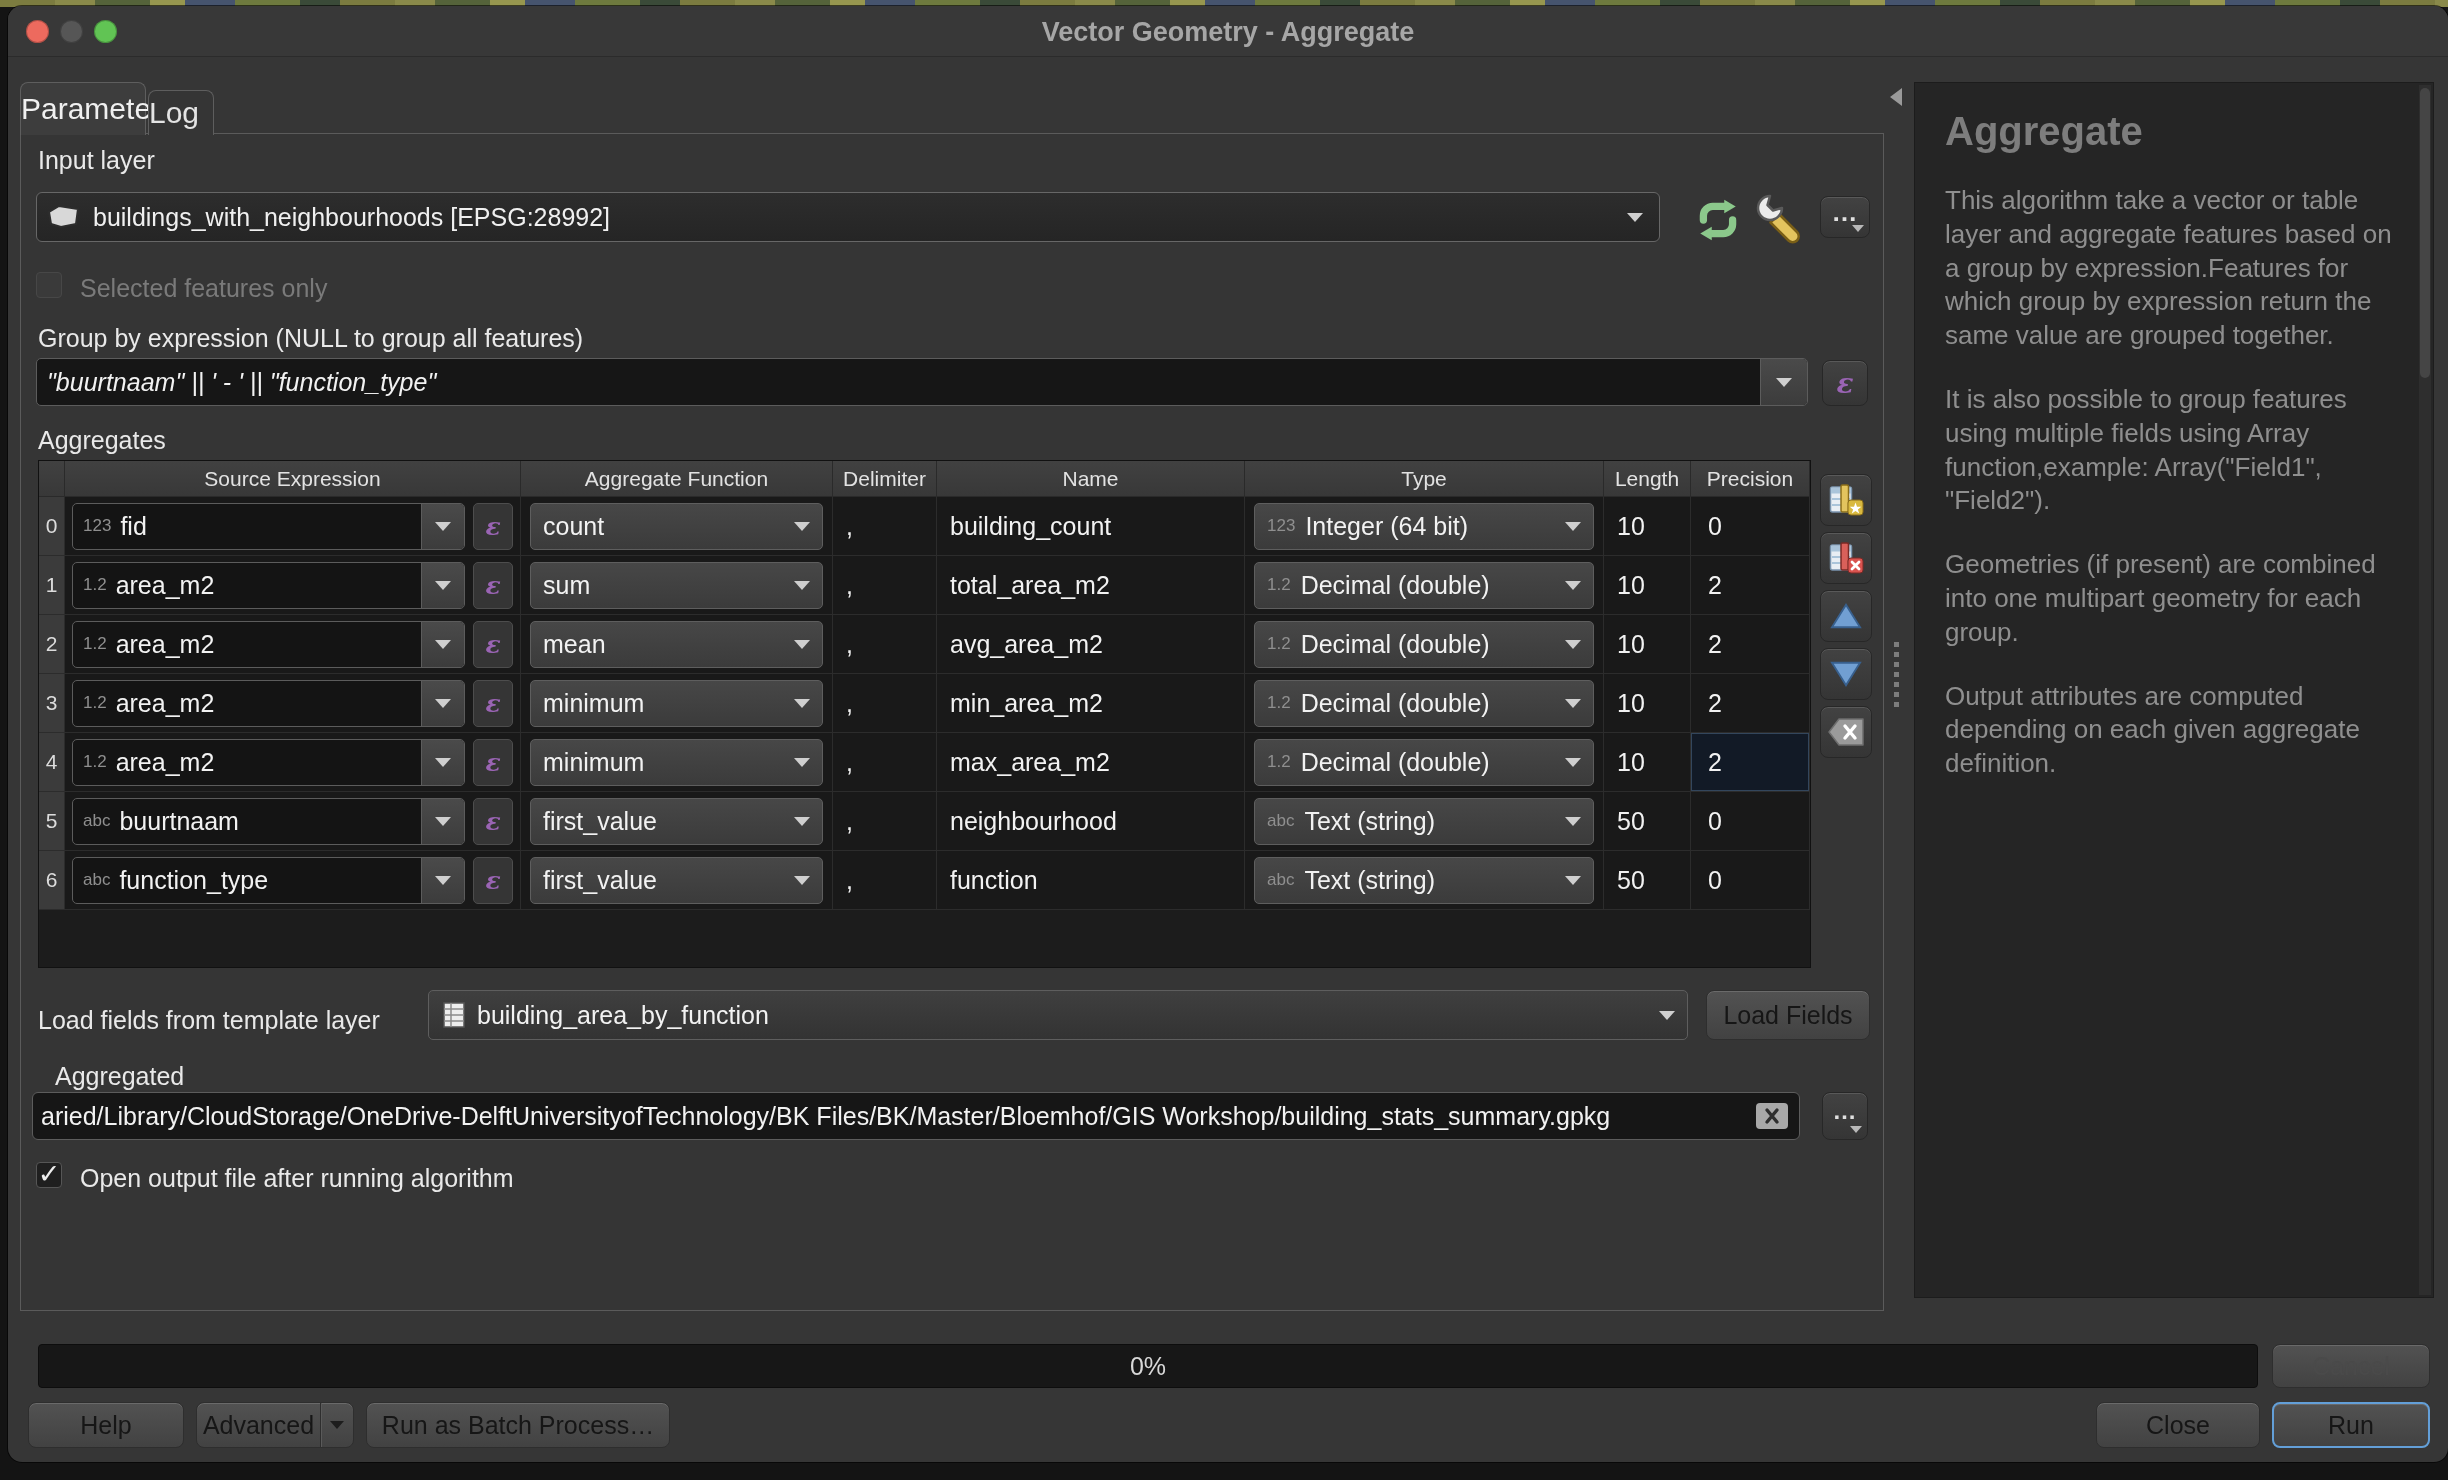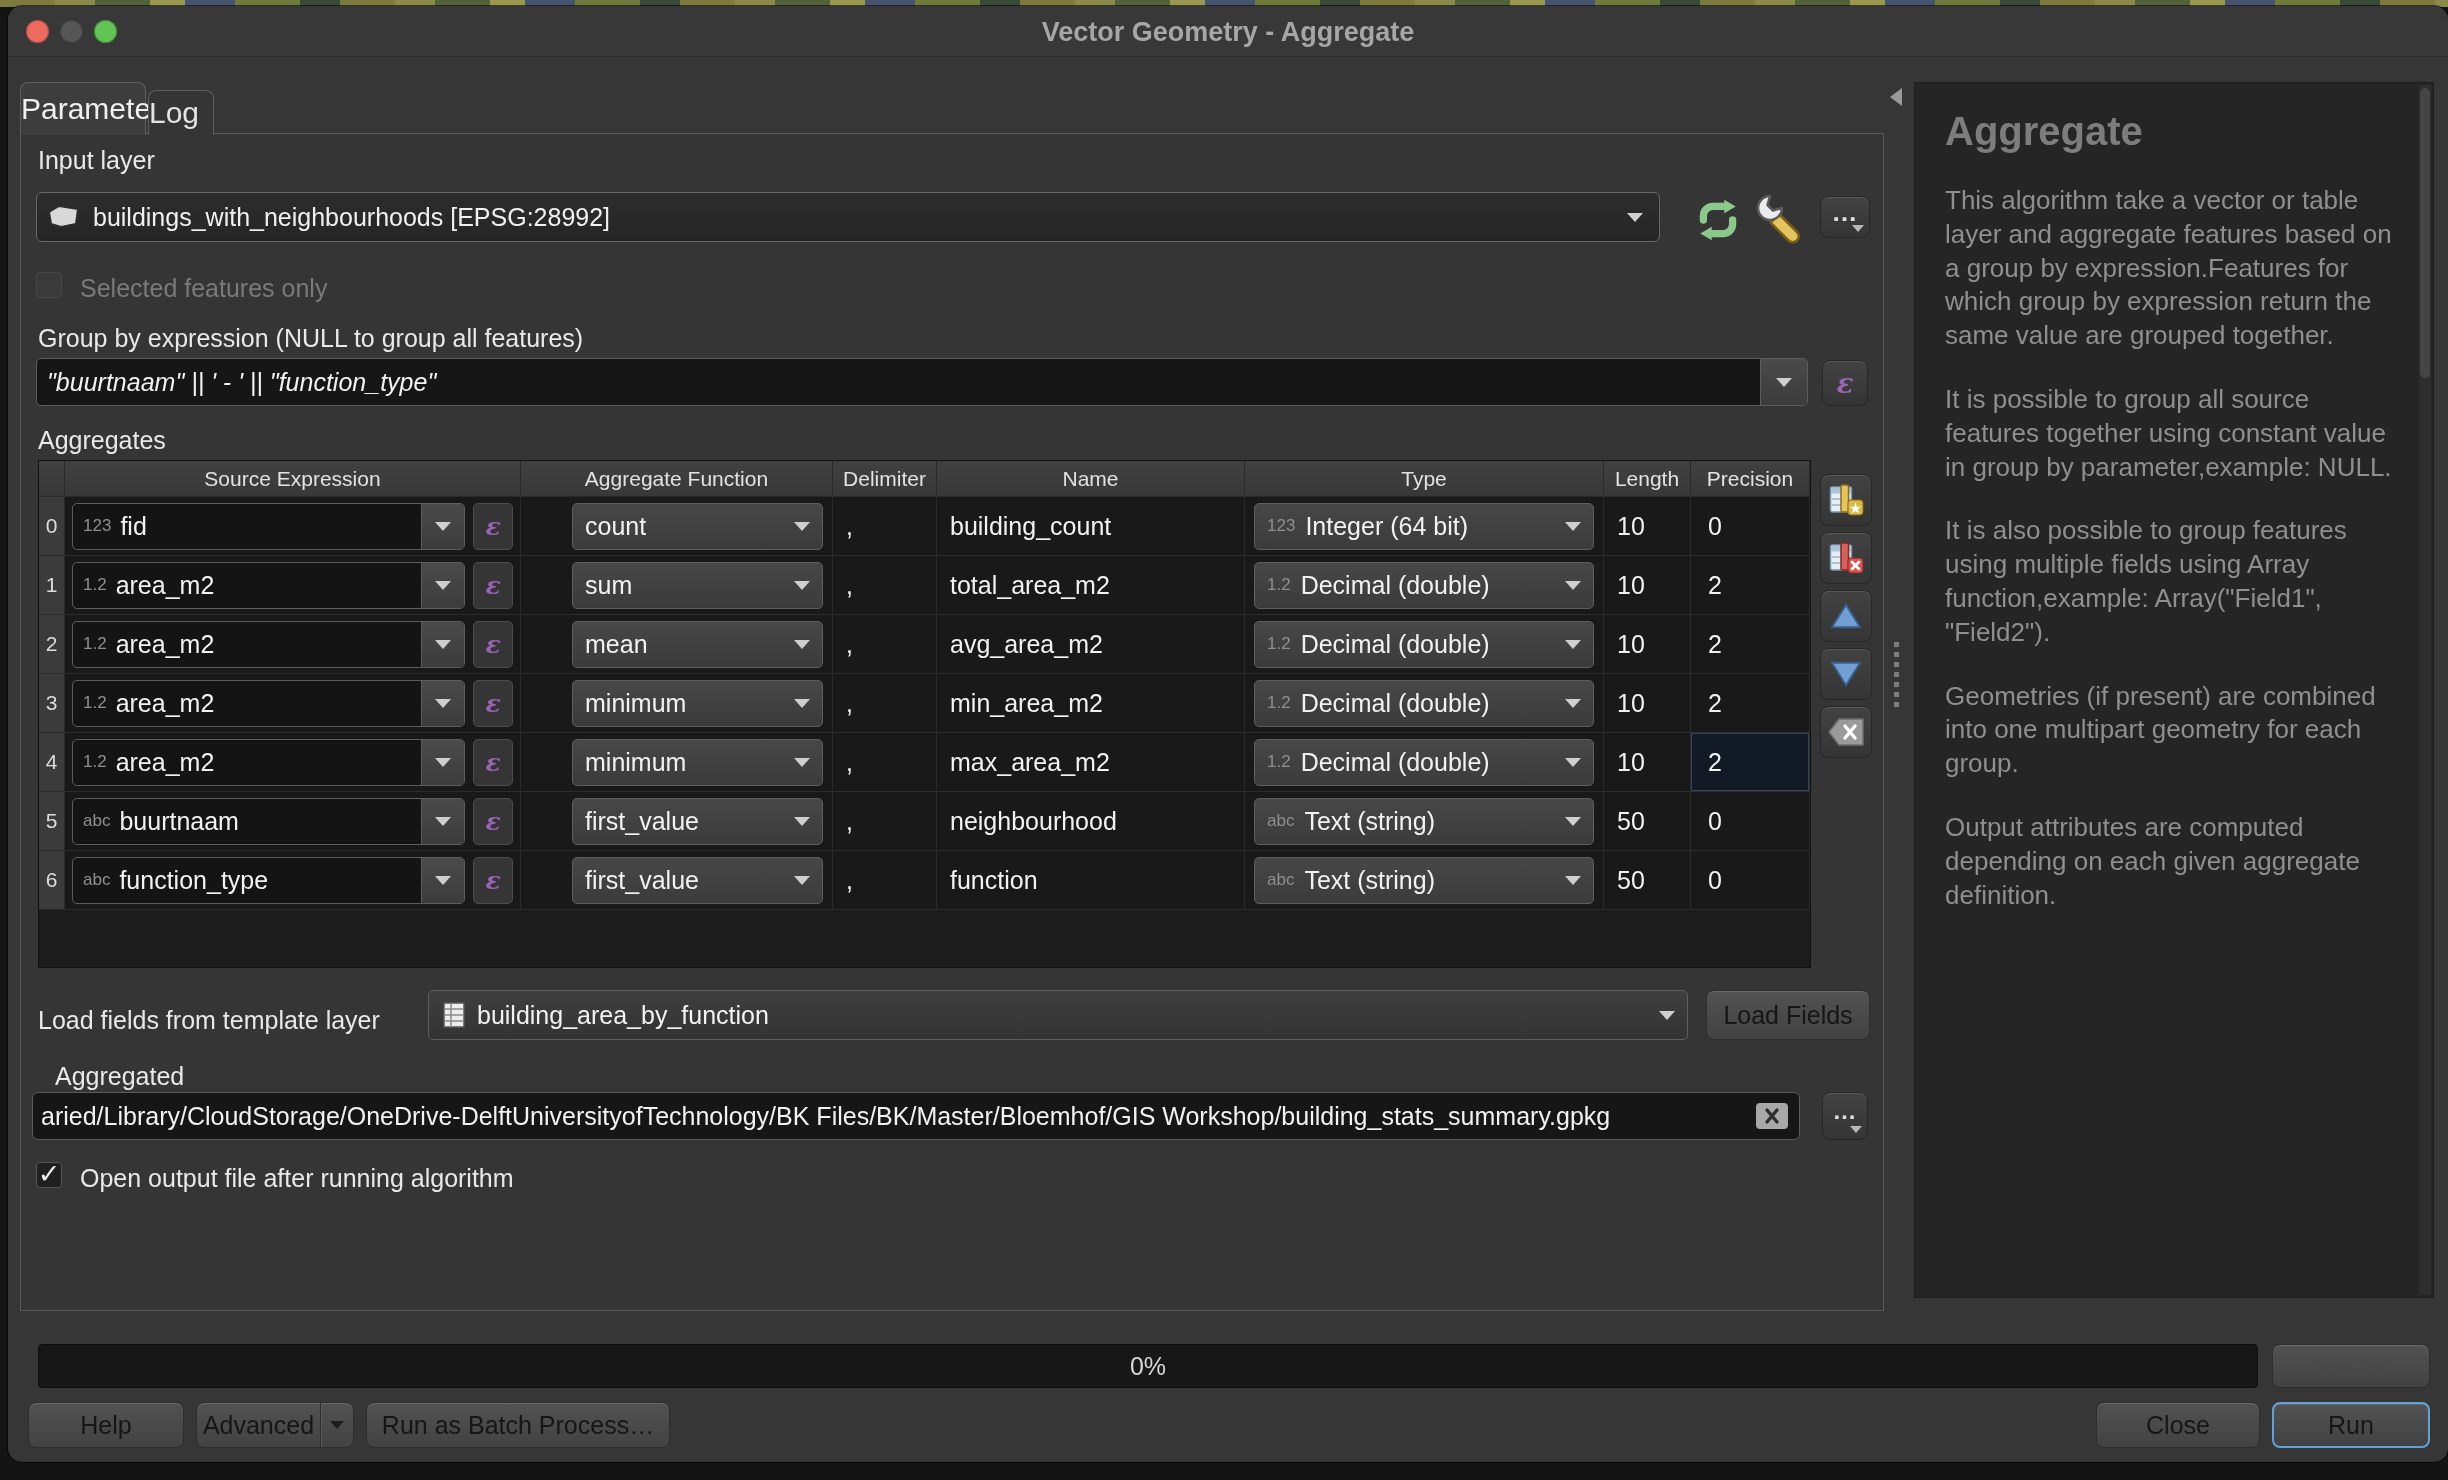--- a/index.html
+++ b/index.html
@@ -68,21 +68,21 @@
     border:1px solid #111;box-sizing:border-box;z-index:4;overflow:hidden;}
   .agg-row{display:grid;grid-template-columns:var(--agg-cols);height:59px;}
   .agg-header{height:36px;}
   .c{border-right:1px solid #2c2c2c;border-bottom:1px solid #2c2c2c;display:flex;align-items:center;background:#191919;overflow:hidden;box-sizing:border-box;}
   .agg-header .c{background:linear-gradient(#414141,#383838);justify-content:center;color:#e2e2e2;font-size:21px;border-color:#2a2a2a;}
   .c-num{background:#3b3b3b;justify-content:center;color:#dcdcdc;font-size:21px;}
   .c-pad{padding-left:13px;color:#f2f2f2;font-size:25px;}
   .c-src{padding:5px 7px;gap:8px;}
   .c-src .field-combo{flex:1;height:47px;}
   .c-fn{padding:5px 9px;}
-  .c-fn .drop-combo{flex:1;height:47px;margin-left:42px;}
+  .c-fn .drop-combo{flex:1;height:47px;}
   .c-type{padding:5px 9px;}
   .c-type .drop-combo{flex:1;height:47px;}
   .row-eps{width:40px;height:47px;flex:none;display:flex;align-items:center;justify-content:center;
     background:#353535;border:1px solid #4d4d4d;border-radius:5px;font-size:25px;box-sizing:border-box;}
   .c.selected{background:#121a26;box-shadow:inset 0 0 0 1px #33465c;}
   .table-filler{height:57px;background:#1c1c1c;}
 
   
   .help-box{position:absolute;left:1906px;top:76px;width:520px;height:1216px;background:#252525;
     border:1px solid #1c1c1c;box-sizing:border-box;z-index:2;padding:24px 30px;overflow:hidden;}
@@ -561,21 +561,20 @@
     <span class="tri" style="position:absolute;right:5px;bottom:6px;border-left-width:6px;border-right-width:6px;border-top-width:7px;border-top-color:#b8b8b8;"></span>
   </div>
 
   <span class="checkbox on" style="left:28px;top:1156px;">✓</span>
   <div class="label" style="left:72px;top:1158px;">Open output file after running algorithm</div>
 
   <div class="help-box">
     <h1>Aggregate</h1>
     <div>
         <p>This algorithm take a vector or table layer and aggregate features based on a group by expression.Features for which group by expression return the same value are grouped together.</p>
-        <p>It is possible to group all source features together using constant value in group by parameter,example: NULL.</p>
         <p>It is also possible to group features using multiple fields using Array function,example: Array("Field1", "Field2").</p>
         <p>Geometries (if present) are combined into one multipart geometry for each group.</p>
         <p>Output attributes are computed depending on each given aggregate definition.</p>
       </div>
     <div class="help-scroll">
       <div class="help-thumb"></div>
     </div>
   </div>
 
   <div class="progress">

